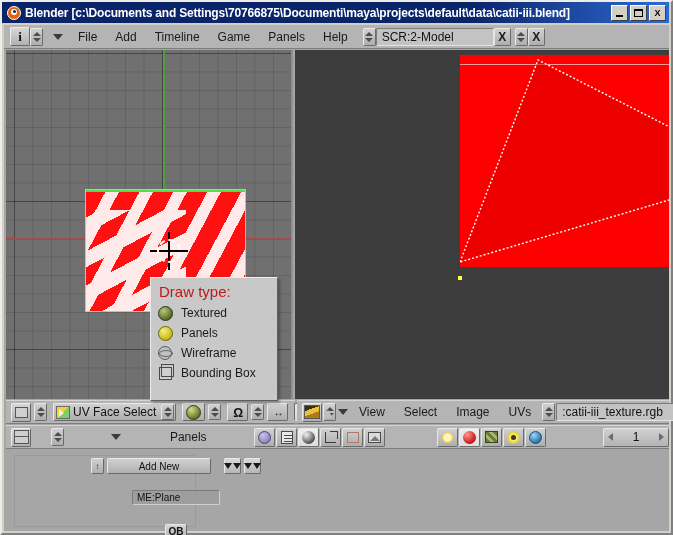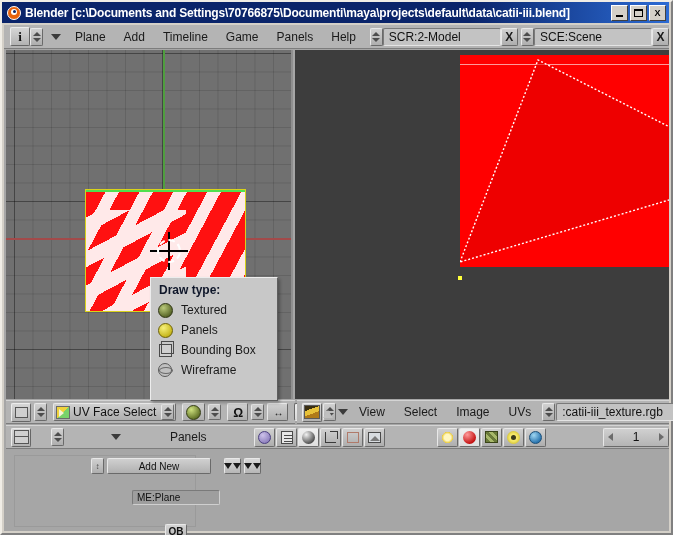--- a/index.html
+++ b/index.html
@@ -198,21 +198,21 @@
   
   .drawtype-popup {
     position: absolute; left: 146px; top: 252px; width: 128px; height: 124px;
     background: #c8c8c8;
     border-top: 1px solid #ededed; border-left: 1px solid #ededed;
     border-right: 1px solid #5e5e5e; border-bottom: 1px solid #5e5e5e;
     z-index: 40;
     box-shadow: 2px 2px 3px rgba(0,0,0,0.28);
     padding-top: 3px;
   }
-  .dt-title { font-size: 12px; font-weight: bold; color:#0f172a; padding: 2px 0 3px 8px; }
+  .dt-title { font-size: 15px; font-weight: normal; color:#b91c1c; padding: 2px 0 3px 8px; }
   .dt-item { display:flex; align-items:center; height: 20px; padding-left: 6px; gap: 7px; }
   .dt-item .lbl { font-size: 12px; color: #1a1a1a; }
   .dt-ico { width: 17px; height: 17px; position: relative; flex:0 0 auto; }
 
   
   .ico-textured, .ico-shaded {
     border-radius: 50%; width:15px; height:15px; margin:1px;
   }
   .ico-textured { background: radial-gradient(circle at 35% 30%, #b9c97a, #5d6b2c 70%, #3c4418); border:1px solid #2e3412; }
   .ico-shaded   { background: radial-gradient(circle at 35% 30%, #f6f07a, #c8b81e 70%, #8b7c0c); border:1px solid #6e6206; }
@@ -432,39 +432,38 @@
       <div class="icon-box">
           <span class="info-i">i</span>
         </div>
       <div class="spin">
         <div class="tri-up"></div>
           <div class="tri-dn"></div>
       </div>
       <div style="width:10px"></div>
       <div class="tri-dn-menu"></div>
       <div style="width:6px"></div>
-      <div class="bl-menu">Plane</div>
+      <div class="bl-menu">File</div>
       <div class="bl-menu">Add</div>
       <div class="bl-menu">Timeline</div>
       <div class="bl-menu">Game</div>
       <div class="bl-menu">Panels</div>
       <div class="bl-menu">Help</div>
       <div style="width:6px"></div>
       <div class="spin">
         <div class="tri-up"></div>
           <div class="tri-dn"></div>
       </div>
       <div class="txtfield" style="width:118px">SCR:2-Model</div>
       <div class="xbtn">X</div>
       <div style="width:4px"></div>
       <div class="spin">
         <div class="tri-up"></div>
           <div class="tri-dn"></div>
       </div>
-      <div class="txtfield" style="width:118px">SCE:Scene</div>
       <div class="xbtn">X</div>
     </div>
 
     <div class="view3d">
       <div class="grid-lines"></div>
       <div class="grid-major"></div>
       <div class="axis-red"></div>
       <div class="axis-green"></div>
 
       <div class="plane-obj">
@@ -505,29 +504,29 @@
         <div class="lbl">Textured</div>
       </div>
       <div class="dt-item">
         <div class="dt-ico">
             <div class="ico-shaded"></div>
           </div>
         <div class="lbl">Panels</div>
       </div>
       <div class="dt-item">
         <div class="dt-ico">
+            <div class="ico-wire"></div>
+          </div>
+        <div class="lbl">Wireframe</div>
+      </div>
+      <div class="dt-item">
+        <div class="dt-ico">
             <div class="ico-bbox"></div>
           </div>
         <div class="lbl">Bounding Box</div>
-      </div>
-      <div class="dt-item">
-        <div class="dt-ico">
-            <div class="ico-wire"></div>
-          </div>
-        <div class="lbl">Wireframe</div>
       </div>
     </div>
 
     <div class="v3d-footer">
       <div class="icon-box">
         <div style="width:13px;height:11px;border:1px solid #555;background:#cfcfcf"></div>
       </div>
       <div class="spin">
         <div class="tri-up"></div>
           <div class="tri-dn"></div>

